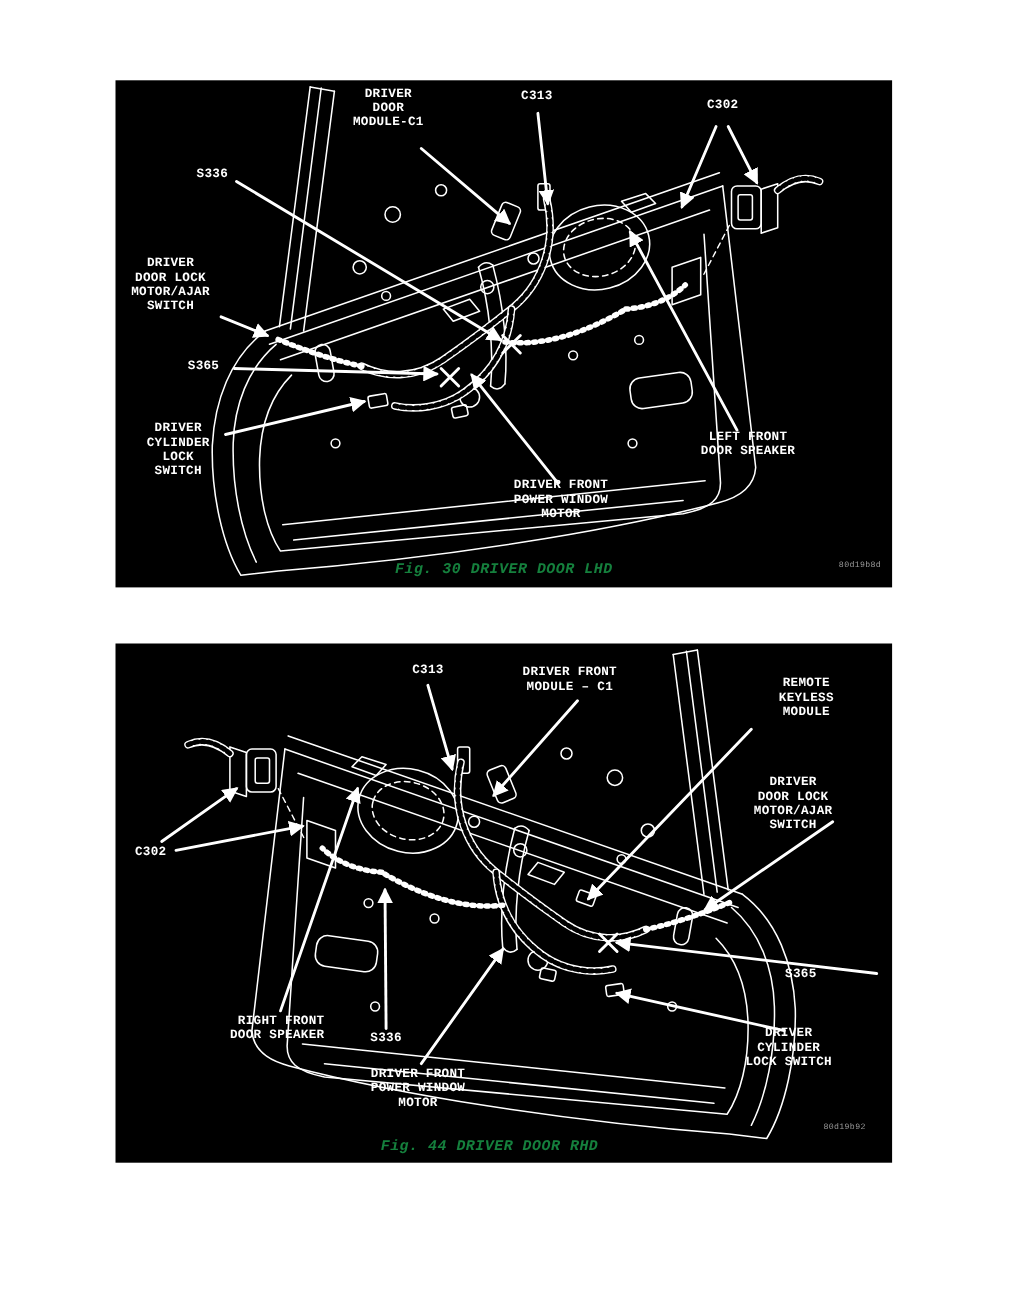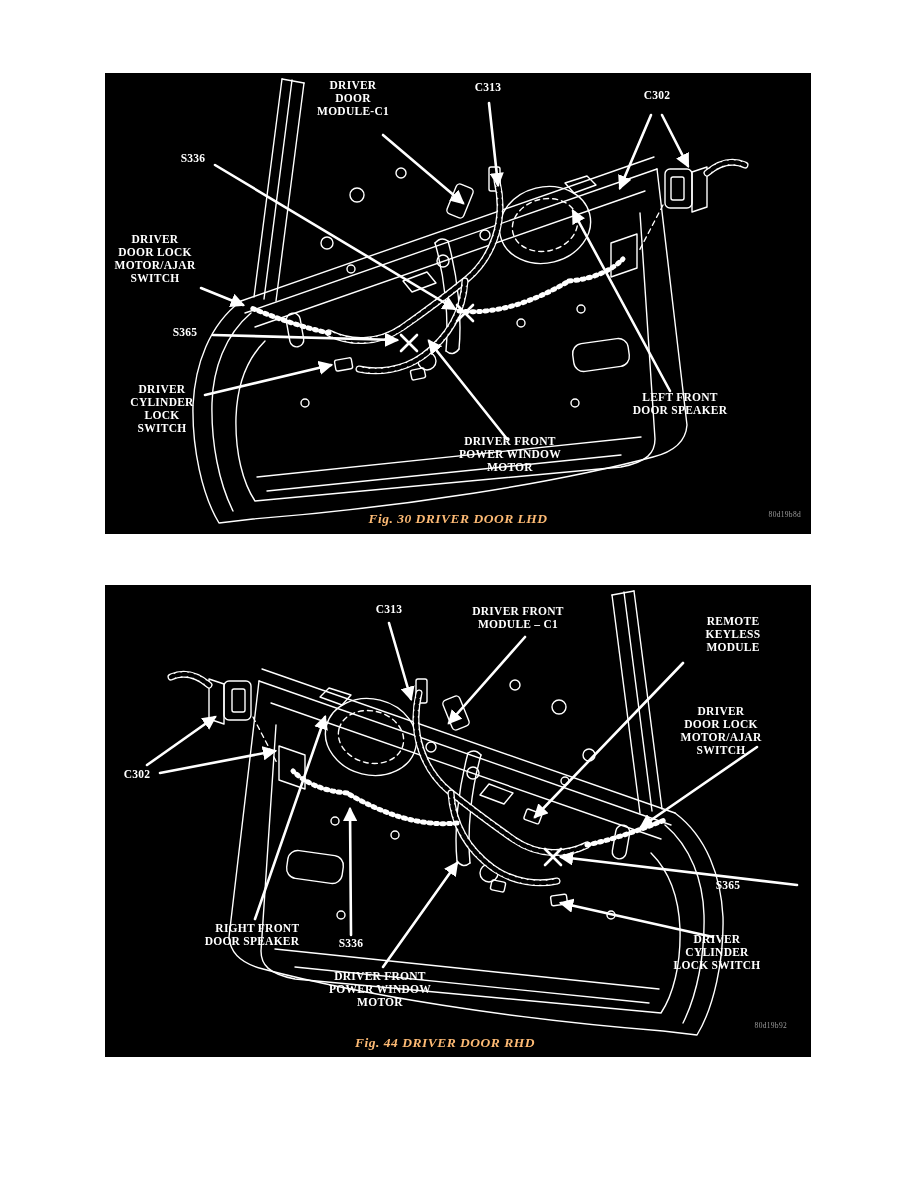--- a/index.html
+++ b/index.html
@@ -1,22 +1,22 @@
 <!DOCTYPE html>
 <html><head>
 <meta charset="utf-8">
 <style>
   html,body{margin:0;padding:0;background:#ffffff;}
   .page{position:relative;width:918px;height:1188px;background:#ffffff;overflow:hidden;
-        font-family:Liberation Serif, serif;}
+        font-family:Liberation Mono, monospace;}
   .panel{position:absolute;background:#000;overflow:hidden;}
   .panel svg{position:absolute;left:0;top:0;}
   .lbl{position:absolute;color:#fff;font-weight:bold;font-size:11.5px;line-height:1.14;
        text-align:center;white-space:pre-line;transform:translateX(-50%);letter-spacing:.25px;}
-  .caption{position:absolute;color:#fdba74;font-weight:bold;font-style:italic;font-size:13.5px;
+  .caption{position:absolute;color:#15803d;font-weight:bold;font-style:italic;font-size:13.5px;
        white-space:pre;transform:translateX(-50%);letter-spacing:.5px;}
   .code{position:absolute;color:#9b9b9b;font-size:7.5px;letter-spacing:.3px;}
 </style>
 </head>
 <body>
 
 <div class="page">
 
   <section class="panel" style="left:105px;top:73px;width:706px;height:461px;">
 

